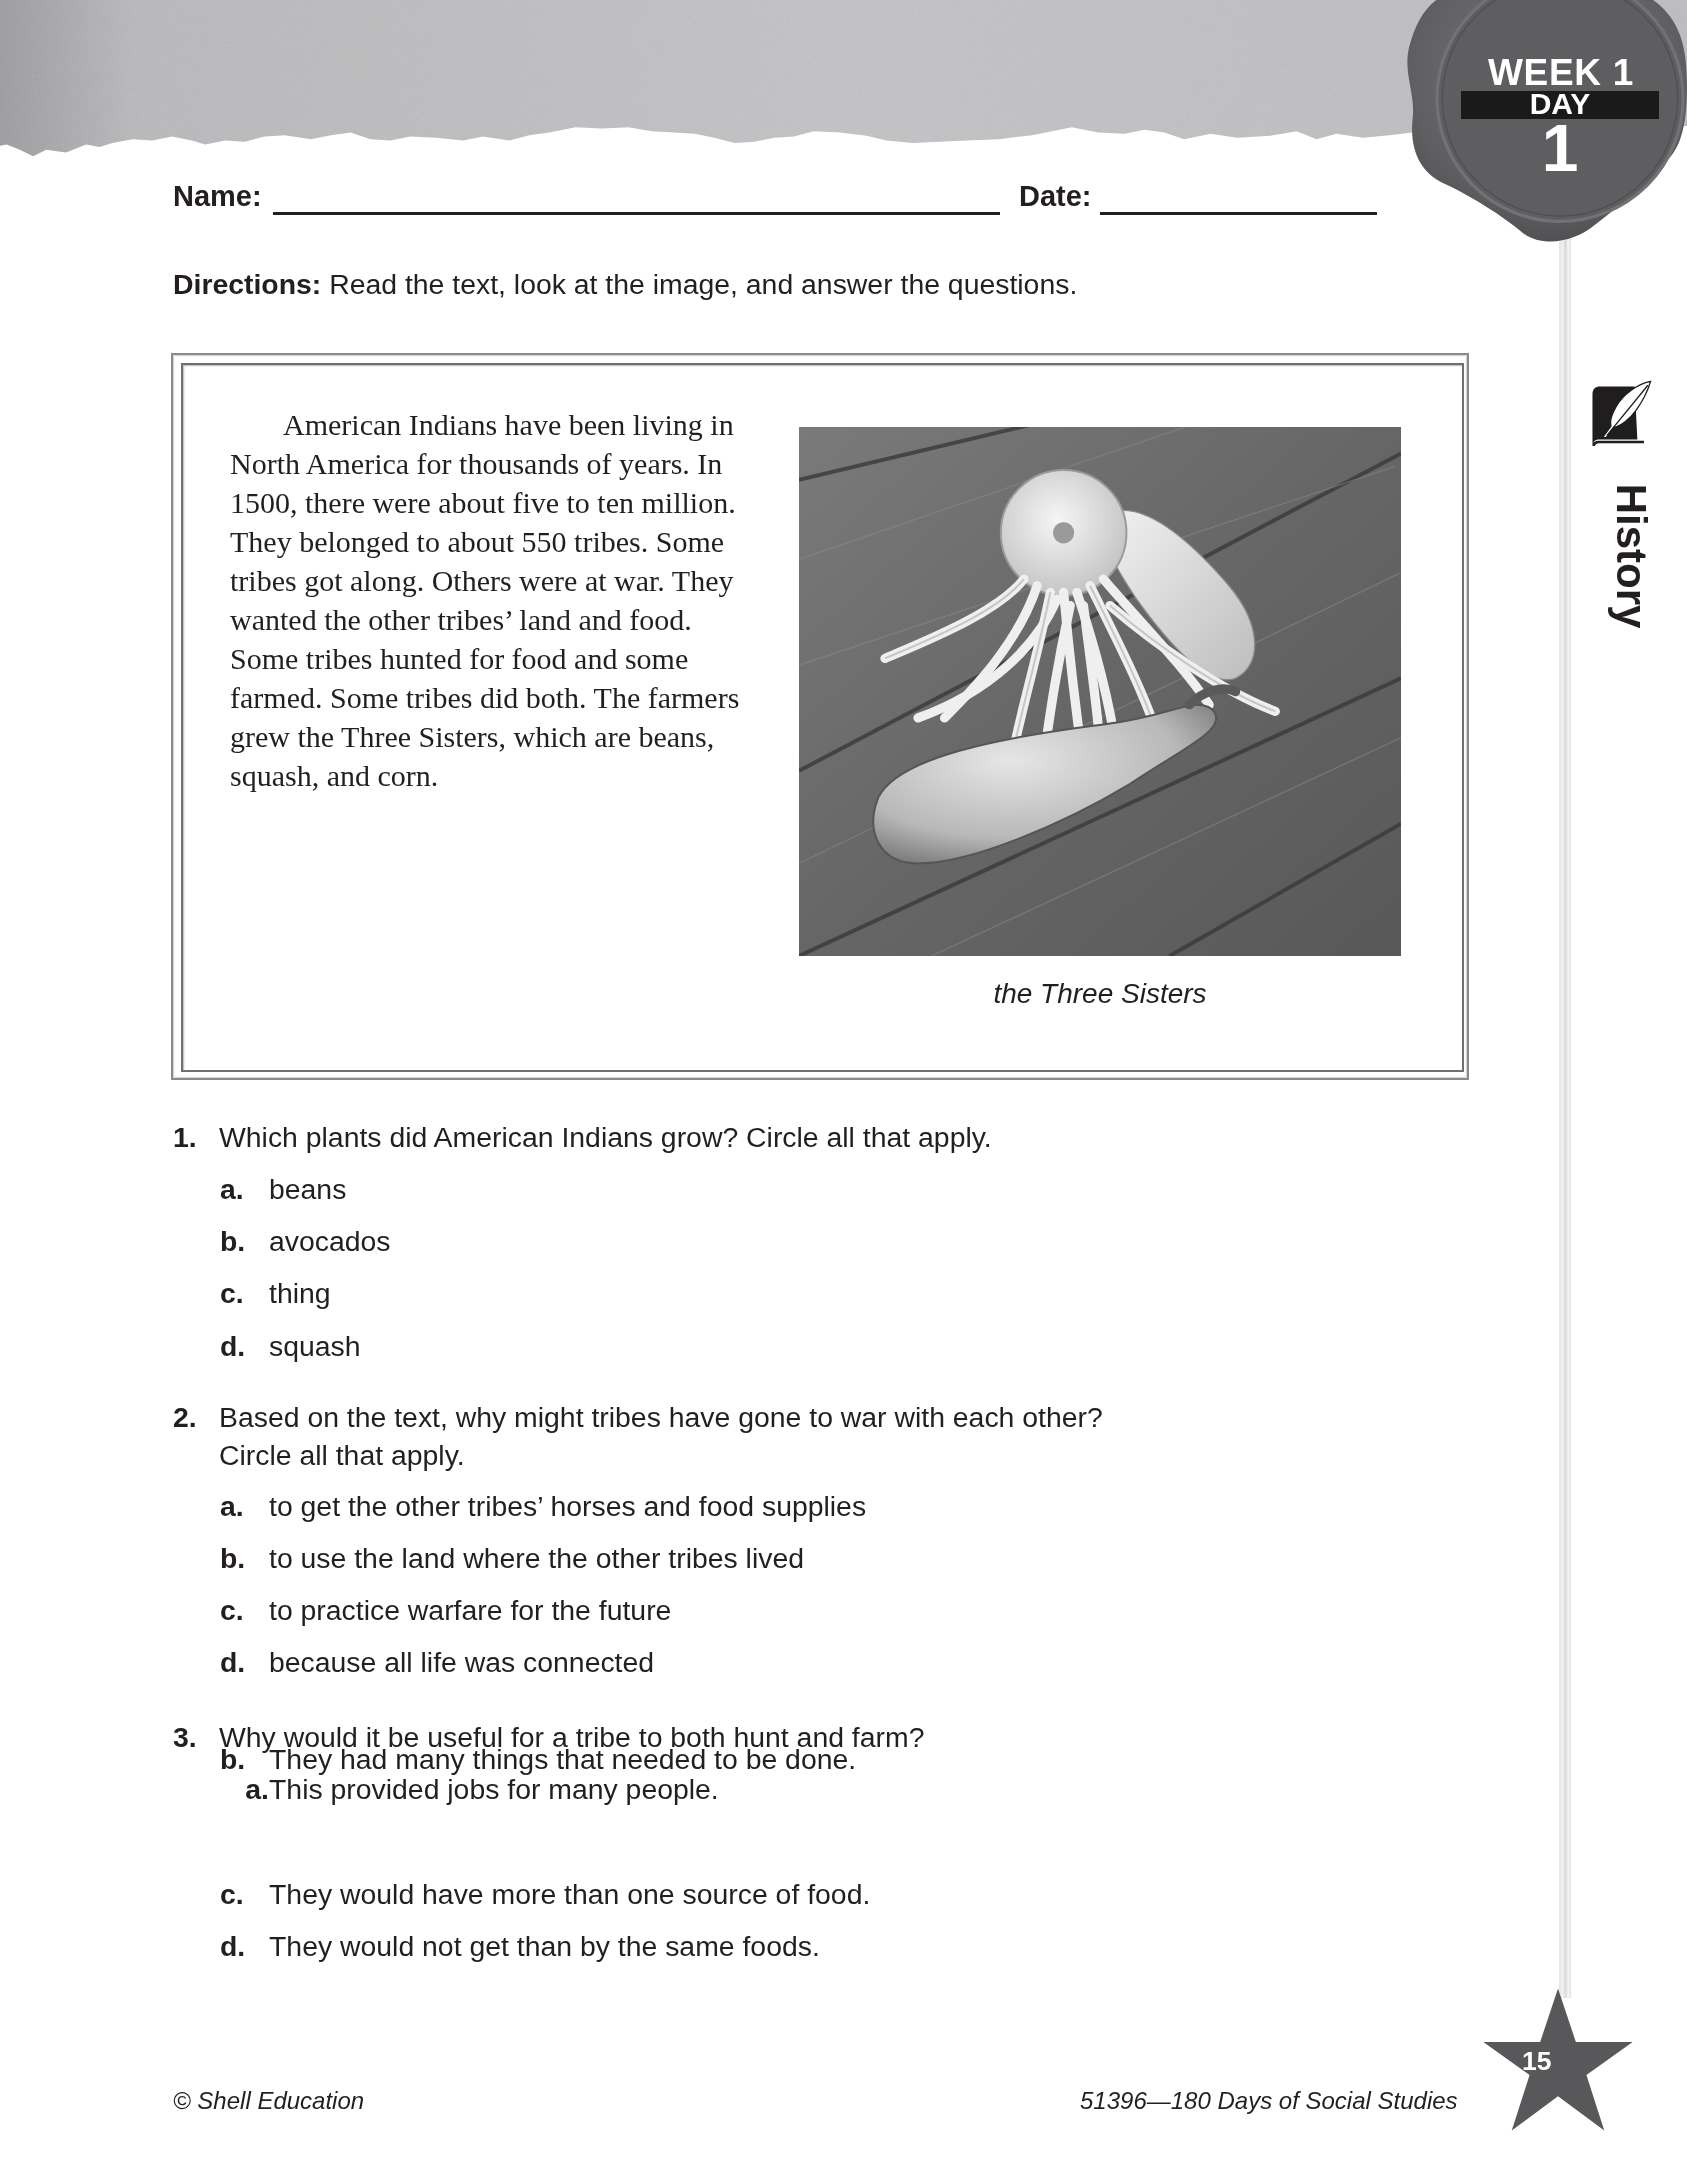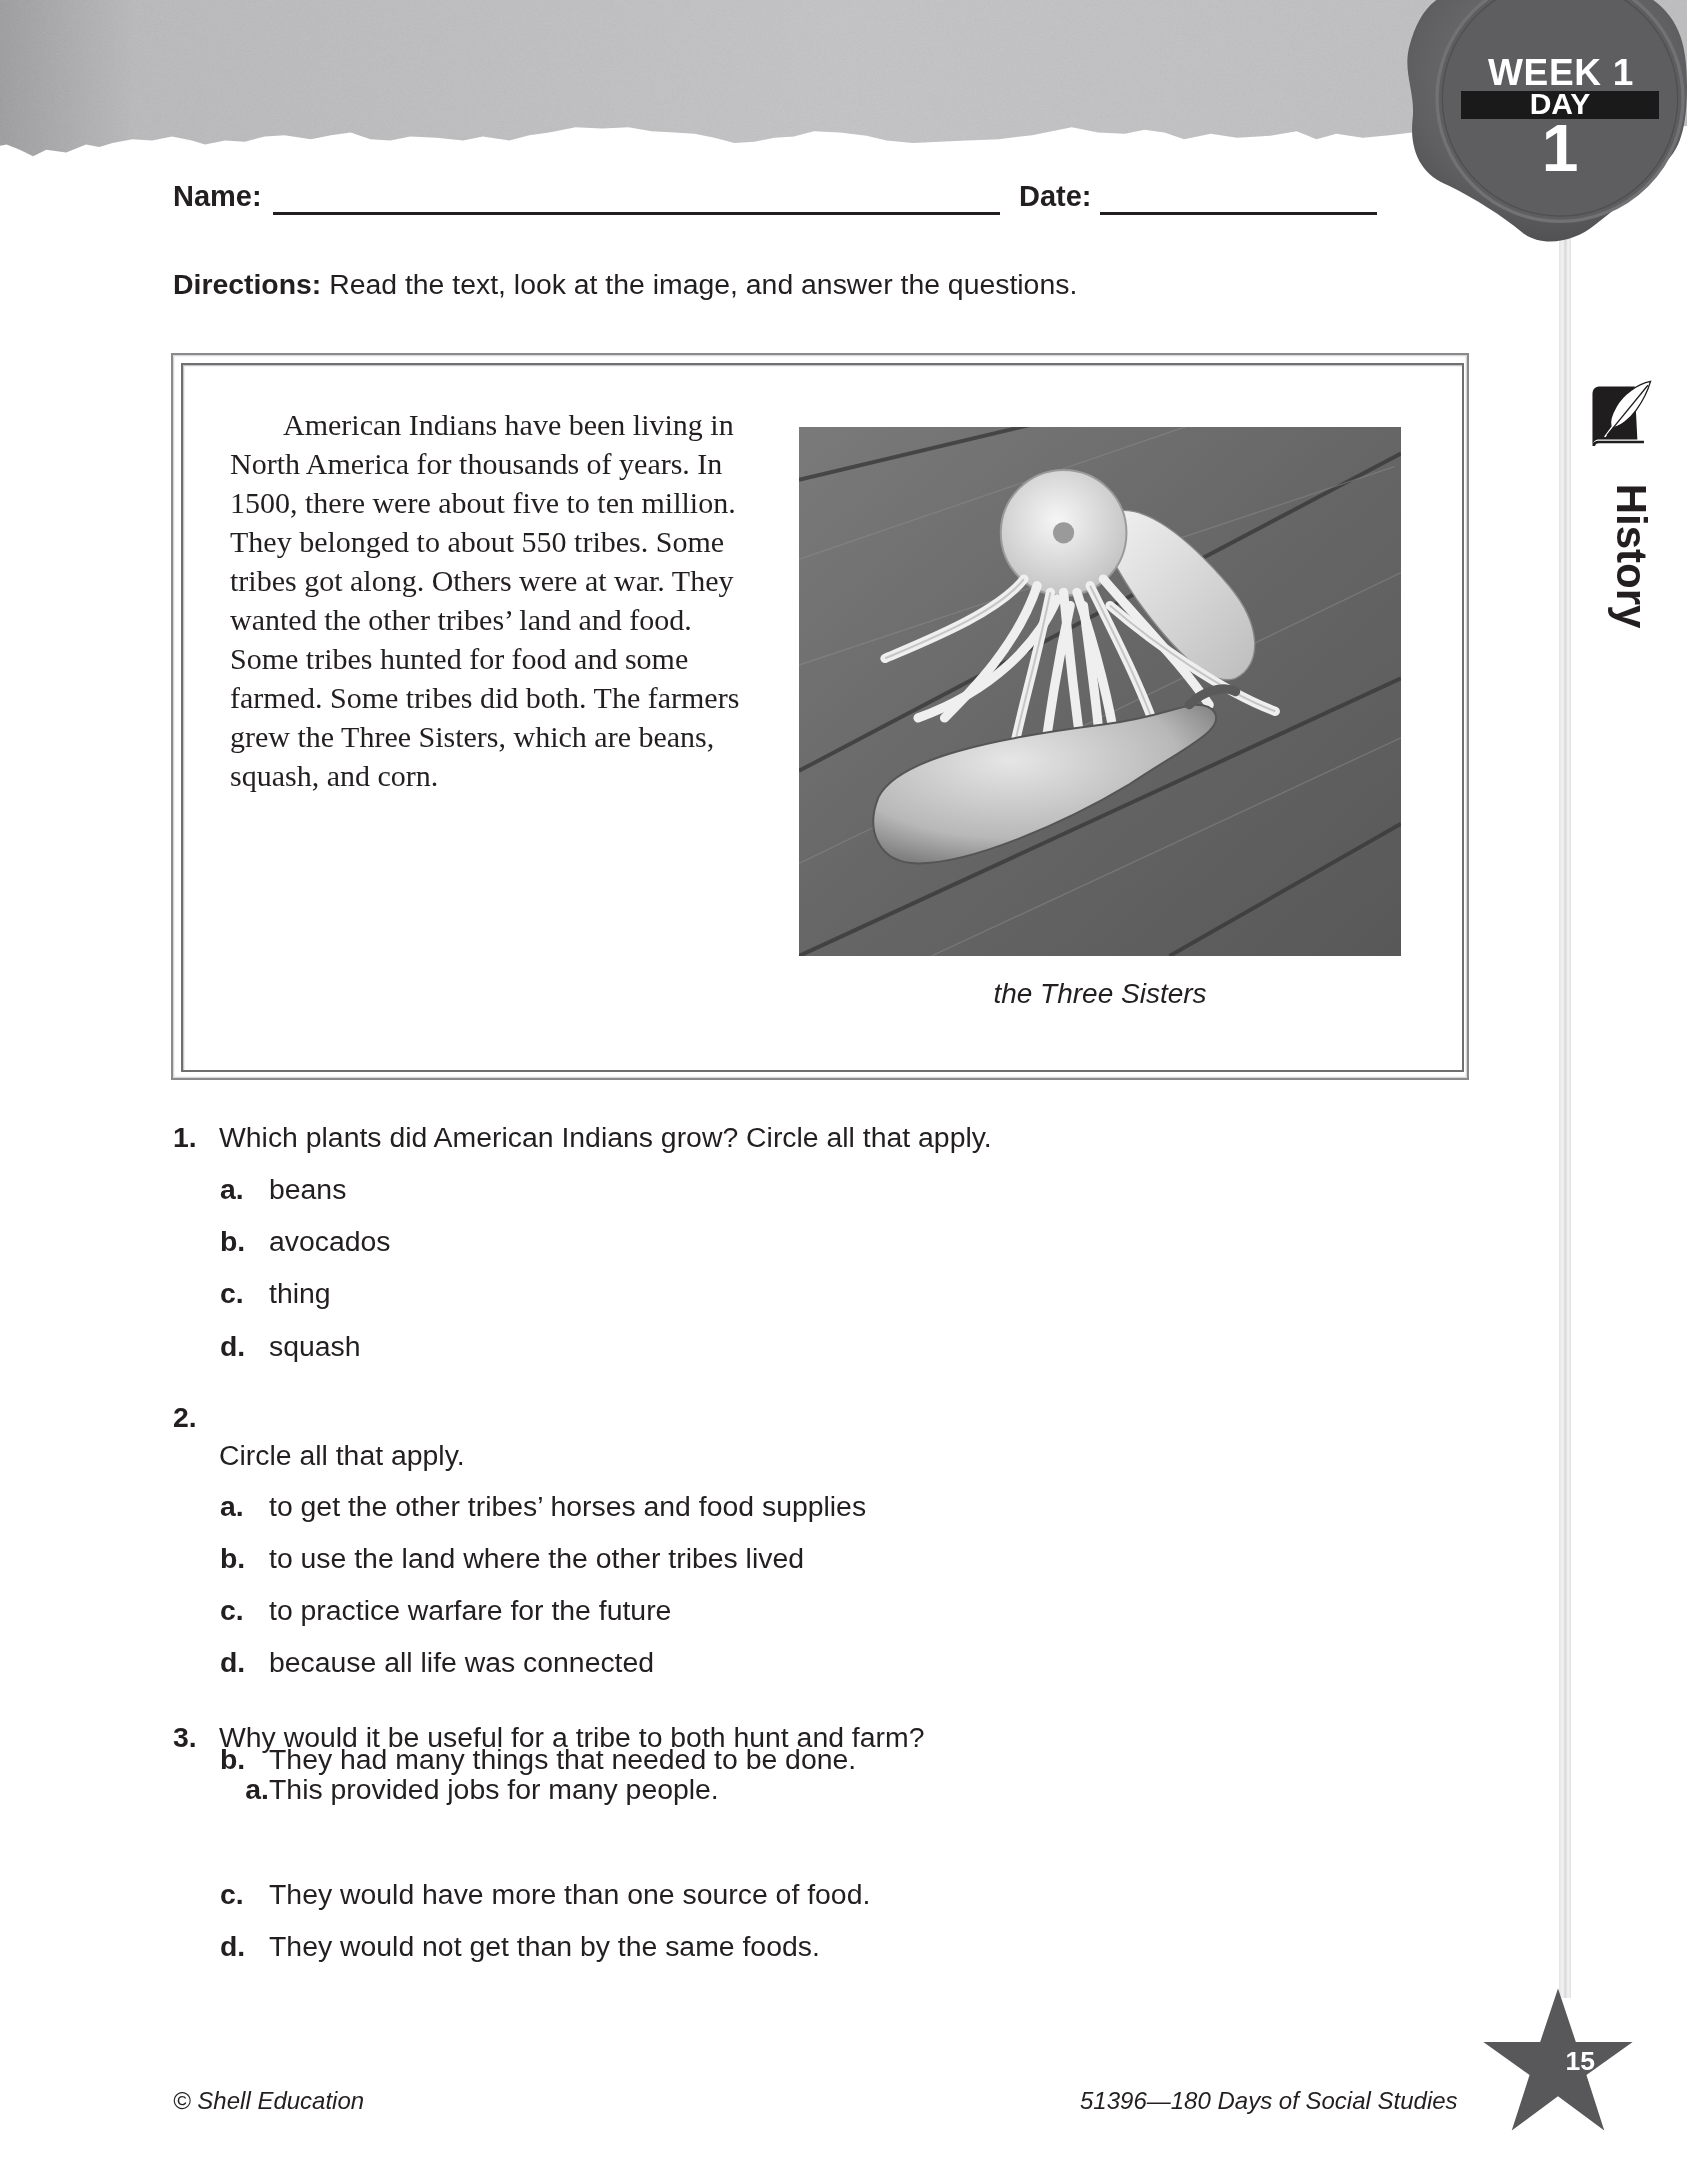--- a/index.html
+++ b/index.html
@@ -45,21 +45,21 @@
   
   .q { position:absolute; left:173px; font-family:"Liberation Sans", sans-serif; font-size:28.4px; color:#231f20; line-height:38px; }
   .q .num { position:absolute; left:0; top:0; font-weight:bold; }
   .q .stem { position:absolute; left:46px; top:0; width:1125px; }
   .opt { position:absolute; left:220px; font-family:"Liberation Sans", sans-serif; font-size:28.4px; color:#231f20; line-height:38px; white-space:nowrap; }
   .opt .letter { display:inline-block; width:49px; font-weight:bold; }
 
   
   .footer { position:absolute; top:2087px; font-family:"Liberation Sans", sans-serif; font-style:italic; font-size:24px; color:#231f20; white-space:nowrap; }
   #star { left:1482px; top:1985px; width:152px; height:149px; }
-  .page-num { position:absolute; left:1522px; top:2046px; width:73px; text-align:right; font-family:"Liberation Sans", sans-serif; font-weight:bold; font-size:26.5px; color:#ffffff; }
+  .page-num { position:absolute; left:1522px; top:2046px; width:73px; text-align:left; font-family:"Liberation Sans", sans-serif; font-weight:bold; font-size:26.5px; color:#ffffff; }
 </style>
 </head>
 <body>
 
 <svg id="header-band" class="abs" viewBox="0 0 2550 240" preserveAspectRatio="none">
   <defs>
     <linearGradient id="bandGrad" x1="0" y1="0" x2="1" y2="0">
       <stop offset="0" stop-color="#9c9c9e"></stop>
       <stop offset="0.08" stop-color="#b9b9bb"></stop>
       <stop offset="0.5" stop-color="#c3c3c5"></stop>
@@ -192,21 +192,21 @@
   <span class="num">1.</span>
   <span class="stem">Which plants did American Indians grow?  Circle all that apply.</span>
 </div>
 <div class="opt" style="top:1170px;"><span class="letter">a.</span><span>beans</span></div>
 <div class="opt" style="top:1222px;"><span class="letter">b.</span><span>avocados</span></div>
 <div class="opt" style="top:1274px;"><span class="letter">c.</span><span>thing</span></div>
 <div class="opt" style="top:1327px;"><span class="letter">d.</span><span>squash</span></div>
 
 <div class="q" style="top:1398px;">
   <span class="num">2.</span>
-  <span class="stem"><br><span>Circle all that apply.</span></span>
+  <span class="stem"><span>Based on the text, why might tribes have gone to war with each other?</span><br><span>Circle all that apply.</span></span>
 </div>
 <div class="opt" style="top:1487px;"><span class="letter">a.</span><span>to get the other tribes’ horses and food supplies</span></div>
 <div class="opt" style="top:1539px;"><span class="letter">b.</span><span>to use the land where the other tribes lived</span></div>
 <div class="opt" style="top:1591px;"><span class="letter">c.</span><span>to practice warfare for the future</span></div>
 <div class="opt" style="top:1643px;"><span class="letter">d.</span><span>because all life was connected</span></div>
 
 <div class="q" style="top:1718px;">
   <span class="num">3.</span>
   <span class="stem">Why would it be useful for a tribe to both hunt and farm?</span>
 </div>

